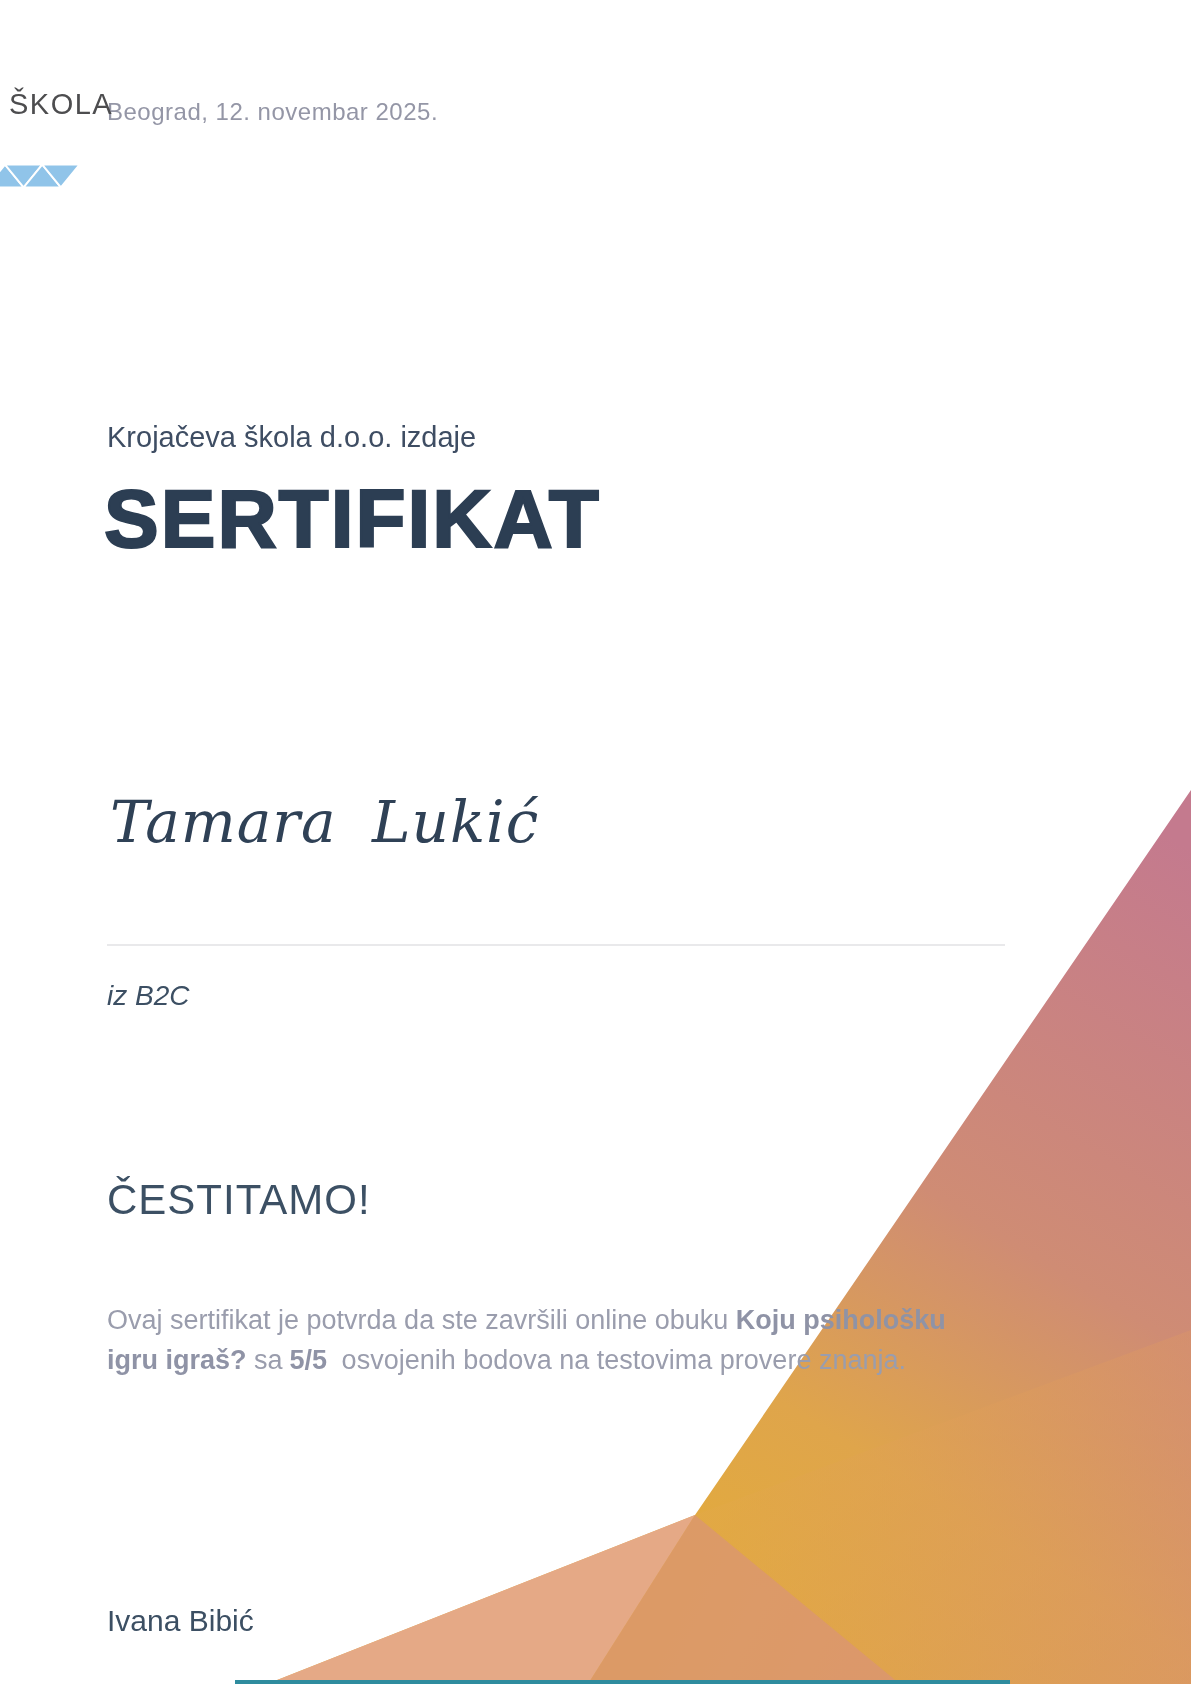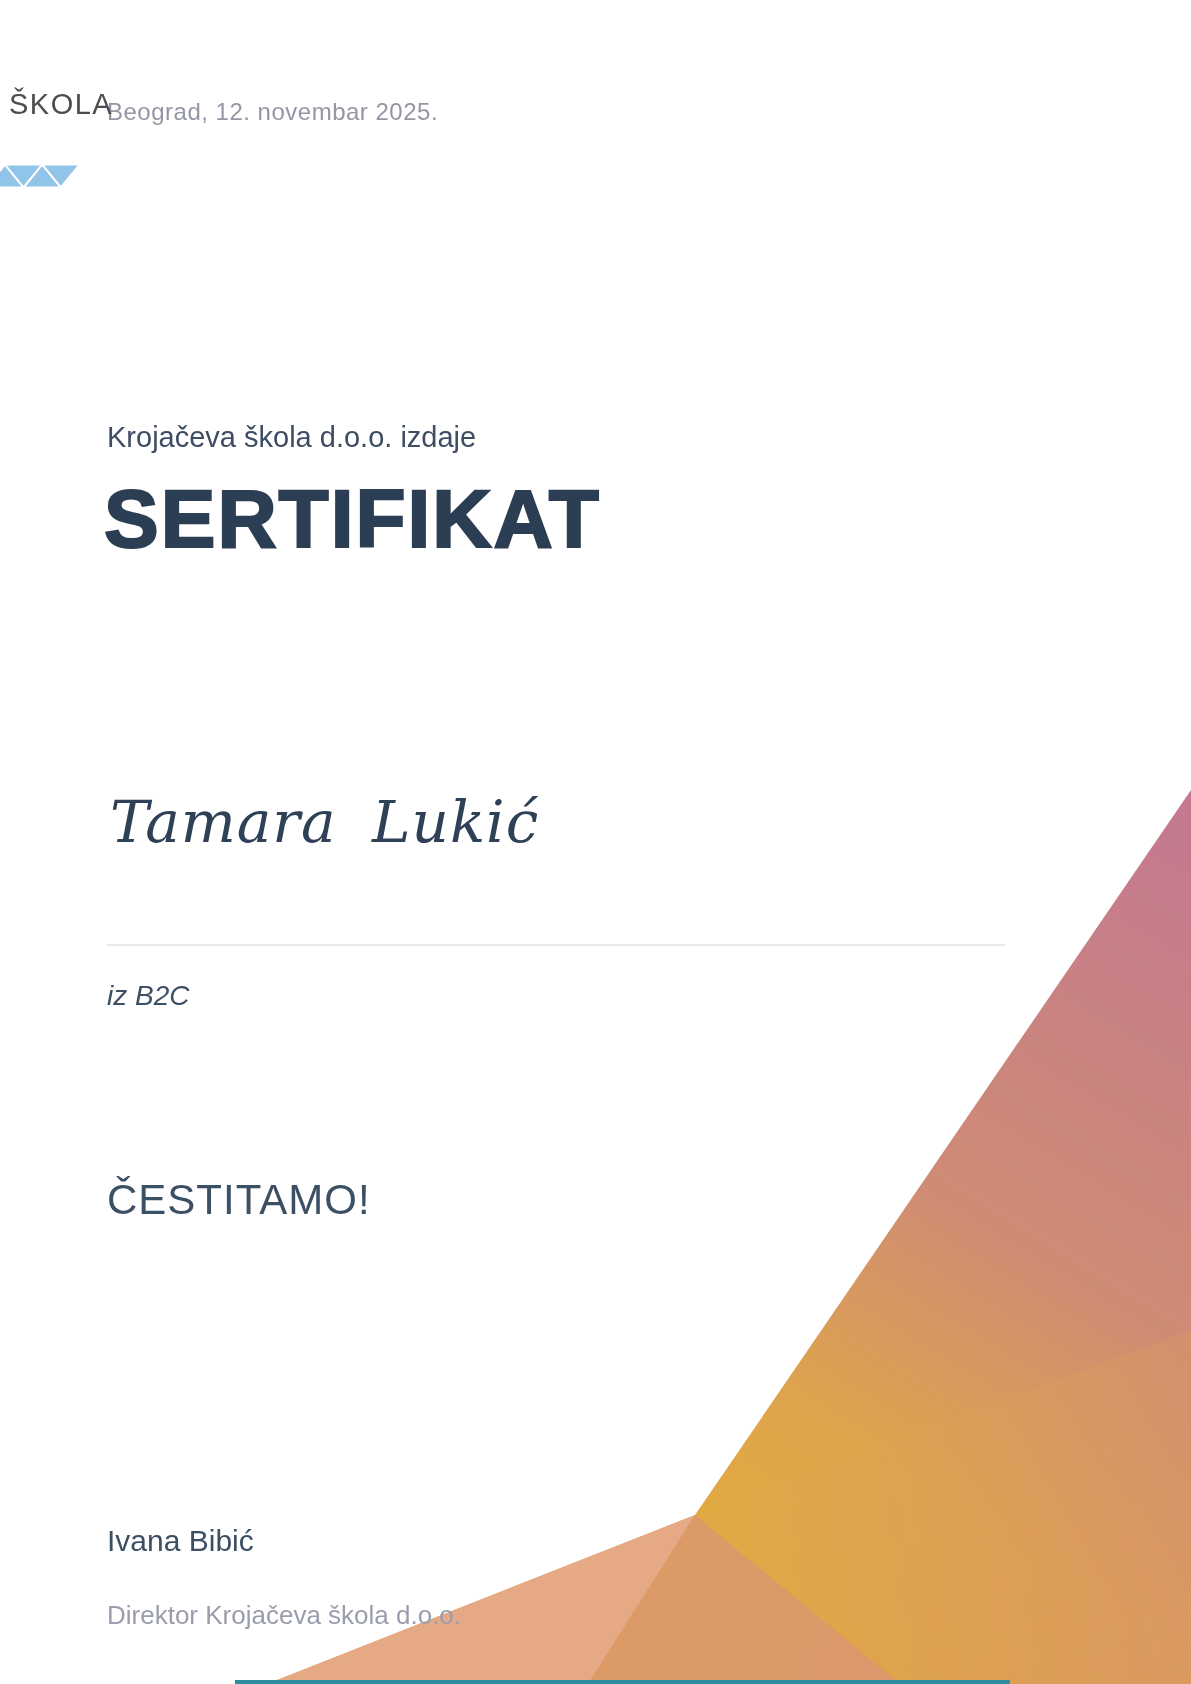--- a/index.html
+++ b/index.html
@@ -86,20 +86,23 @@
   <div class="abs content issuer-line">Krojačeva škola d.o.o. izdaje</div>
   <div class="abs content cert-title">SERTIFIKAT</div>
 
   
   <div class="abs content recipient-name">Tamara Lukić</div>
   <div class="abs content name-underline"></div>
   <div class="abs content recipient-company">iz B2C</div>
 
   
   <div class="abs content congrats-heading">ČESTITAMO!</div>
+  <div class="abs content congrats-body">
+    <span>Ovaj sertifikat je potvrda da ste završili online obuku </span><span class="b">Koju psihološku igru igraš?</span><span> sa</span><span class="score">5/5</span><span> osvojenih bodova na testovima provere znanja.</span>
+  </div>
 
   
   <div class="abs content signer-name">Ivana Bibić</div>
   <div class="abs content signer-role">Direktor Krojačeva škola d.o.o.</div>
 
   
   
 
   
   

